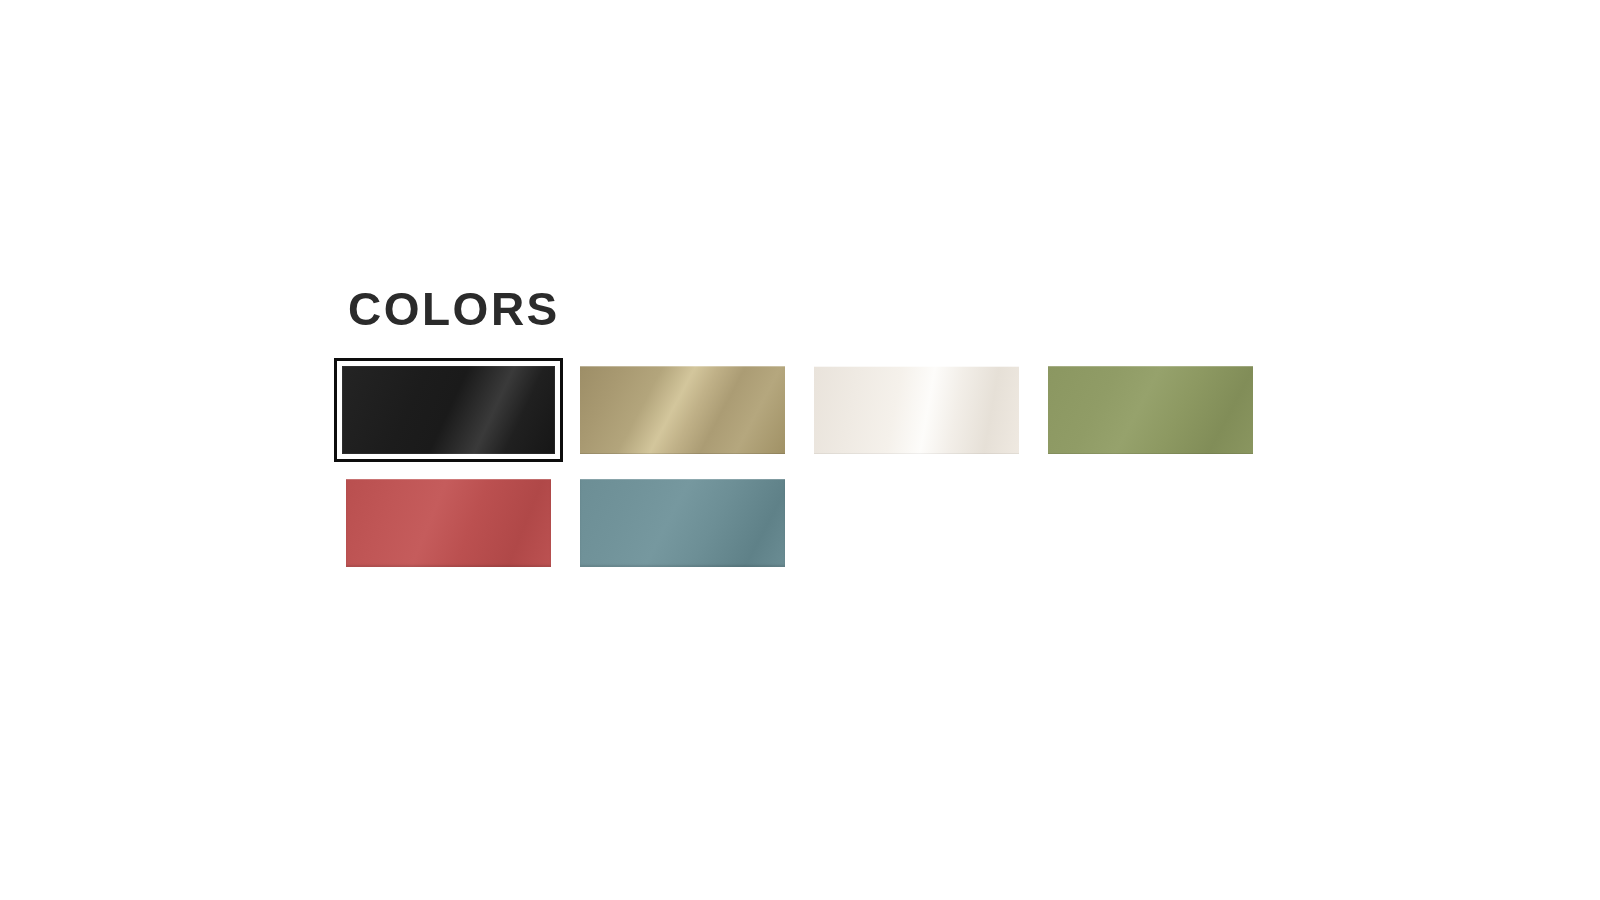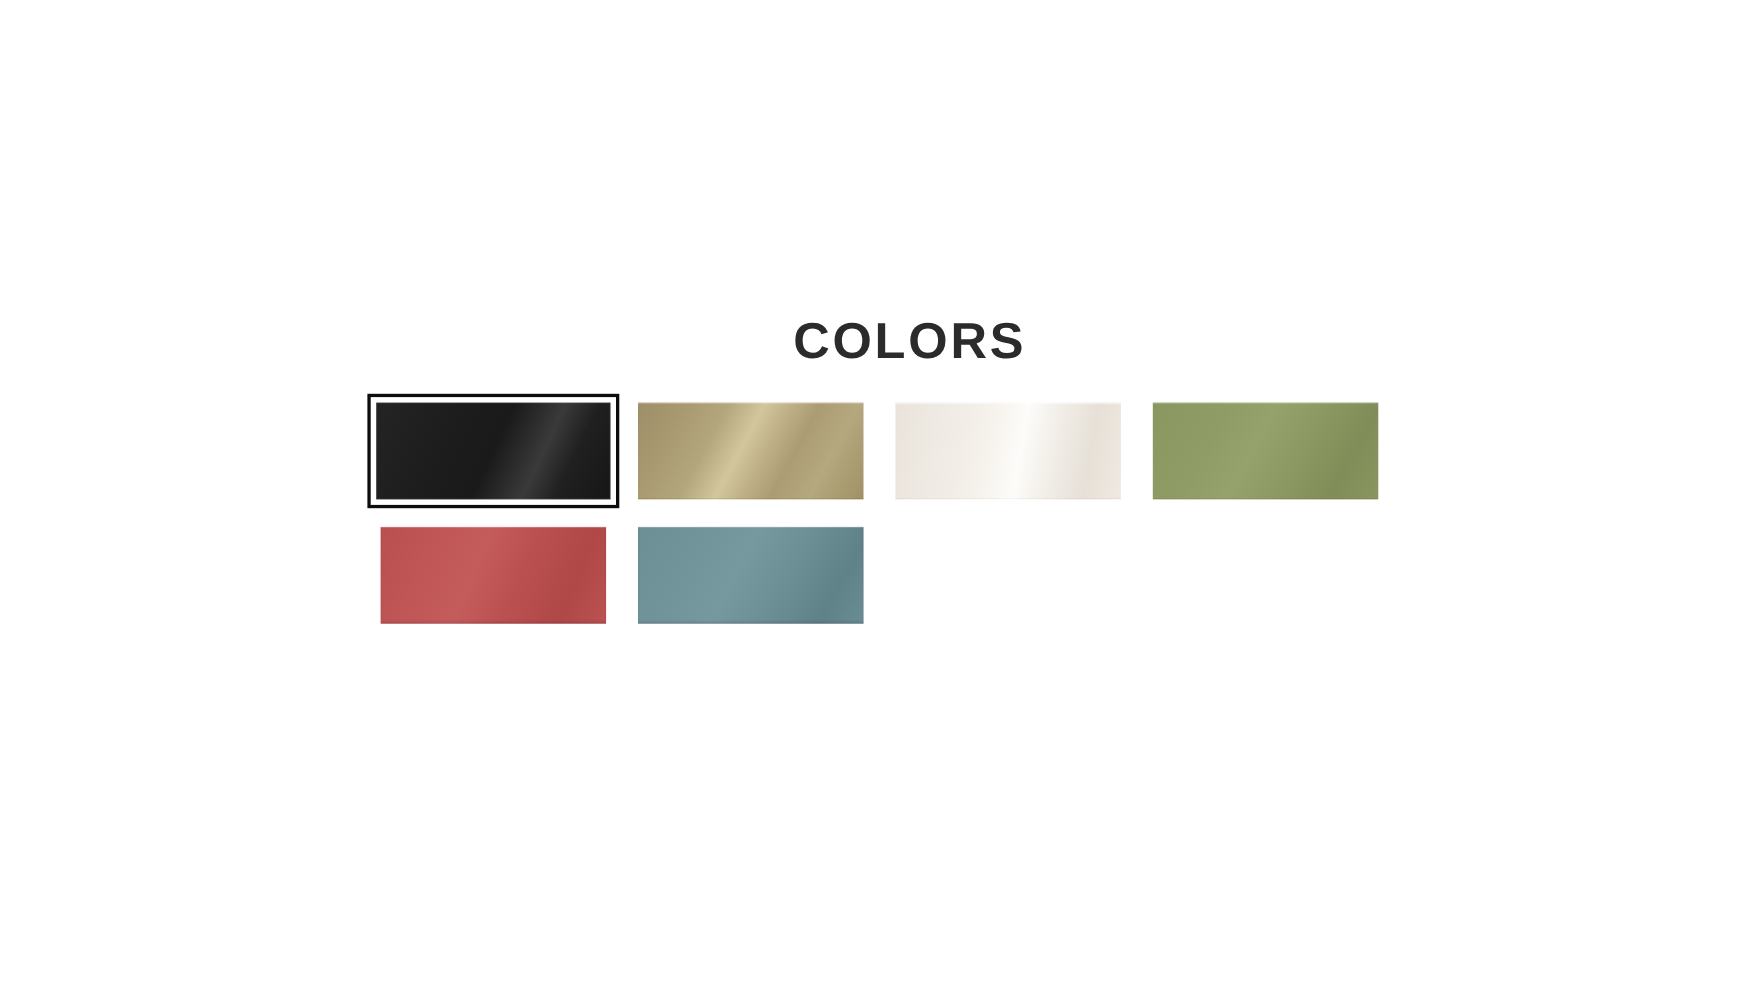--- a/index.html
+++ b/index.html
@@ -16,21 +16,20 @@
     position: relative;
   }
 
   #stage {
     position: absolute;
     left: 0;
     top: 0;
     width: 1600px;
     height: 900px;
     background: #ffffff;
-    text-align: center;
   }
 
   #panel {
     position: absolute;
     left: 346px;
     top: 286px;
     width: 960px;
   }
 
   #section-title {

